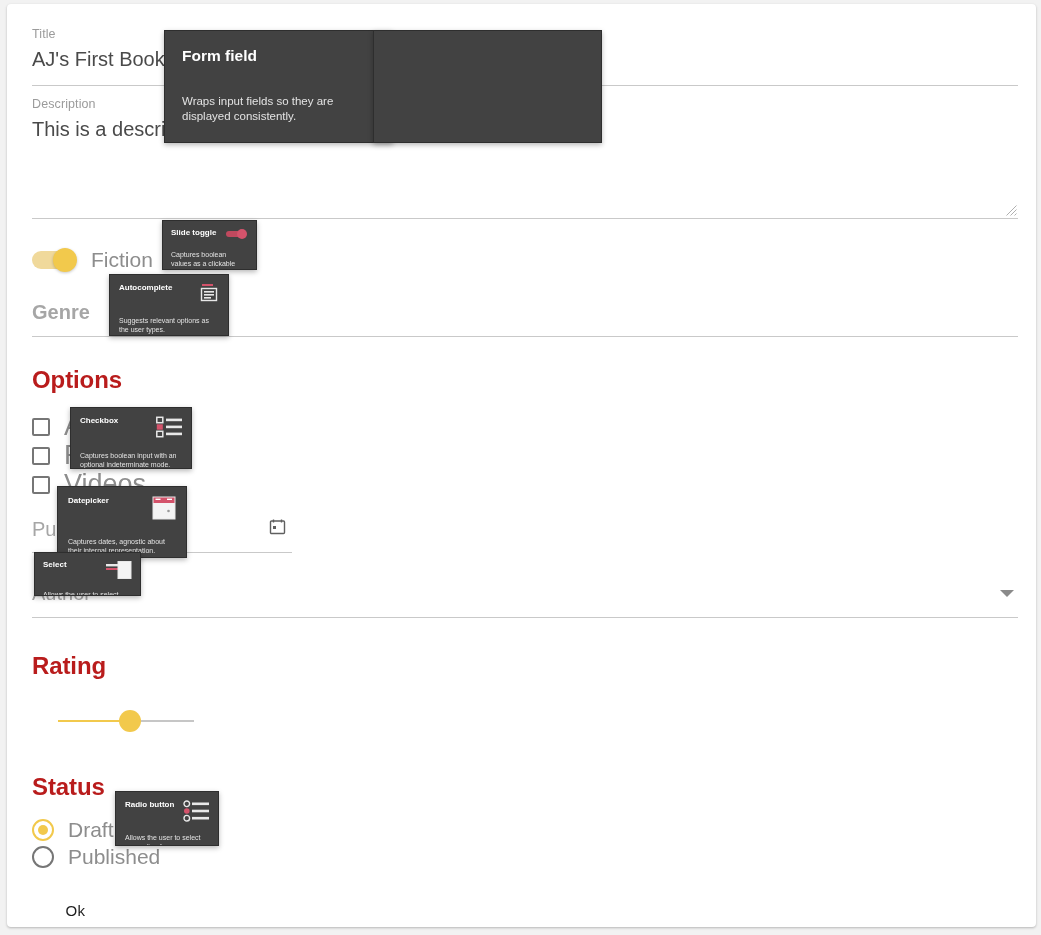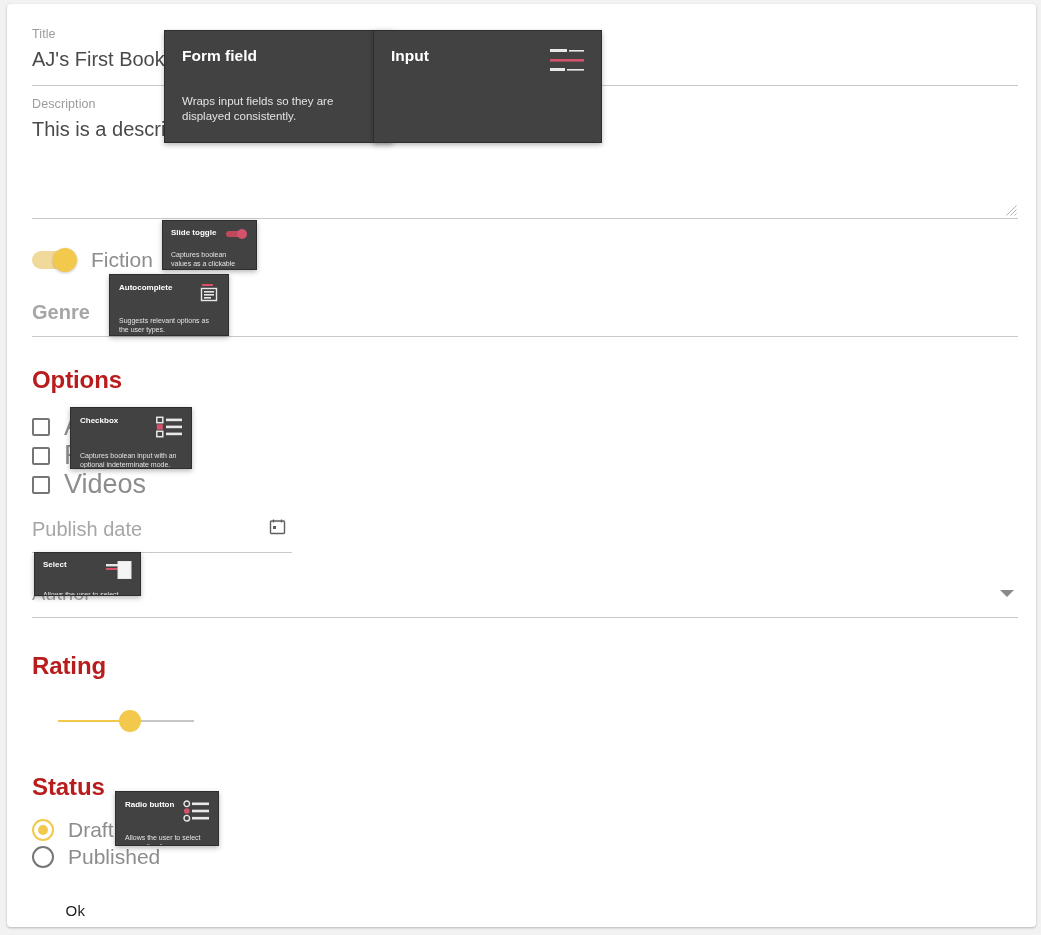--- a/index.html
+++ b/index.html
@@ -356,32 +356,20 @@
     </div>
 
     <div class="tip big" id="tip-formfield">
       <div class="tip-head">
         <div class="tip-title">Form field</div>
       </div>
       <div class="tip-desc">Wraps input fields so they are displayed consistently.</div>
     </div>
 
     <div class="tip big" id="tip-input">
-      <div class="tip-head">
-        <div class="tip-title">Input</div>
-        <span class="tip-icon">
-          <svg width="34" height="30" viewBox="0 0 34 30">
-            <rect x="0" y="2" width="17" height="3" fill="#e8e8e8"></rect>
-            <rect x="19" y="3" width="15" height="1.6" fill="#e8e8e8"></rect>
-            <rect x="0" y="12" width="34" height="2.6" fill="#d4536b"></rect>
-            <rect x="0" y="21" width="15" height="3" fill="#e8e8e8"></rect>
-            <rect x="17" y="22" width="17" height="1.6" fill="#e8e8e8"></rect>
-          </svg>
-        </span>
-      </div>
     </div>
 
     <div class="tip sm" id="tip-toggle">
       <div class="tip-head">
         <div class="tip-title">Slide toggle</div>
         <span class="tip-icon">
           <svg width="22" height="11" viewBox="0 0 22 11">
             <rect x="0" y="3" width="20" height="6" rx="3" fill="#c0495e"></rect>
             <circle cx="16" cy="6" r="5" fill="#d4536b"></circle>
           </svg>
@@ -416,20 +404,36 @@
             <rect x="0.8" y="15.3" width="6" height="5.4" fill="none" stroke="#e8e8e8" stroke-width="1.5"></rect>
             <rect x="10" y="2.6" width="16" height="2.6" fill="#e8e8e8"></rect>
             <rect x="10" y="9.6" width="16" height="2.6" fill="#e8e8e8"></rect>
             <rect x="10" y="16.6" width="16" height="2.6" fill="#e8e8e8"></rect>
           </svg>
         </span>
       </div>
       <div class="tip-desc">Captures boolean input with an optional indeterminate mode.</div>
     </div>
 
+    <div class="tip sm" id="tip-datepicker">
+      <div class="tip-head">
+        <div class="tip-title">Datepicker</div>
+        <span class="tip-icon">
+          <svg width="24" height="24" viewBox="0 0 24 24">
+            <rect x="1" y="1" width="22" height="6" fill="#d4536b"></rect>
+            <rect x="1" y="7" width="22" height="16" fill="#f4f4f4"></rect>
+            <rect x="1" y="1" width="22" height="22" fill="none" stroke="#e8e8e8" stroke-width="1"></rect>
+            <rect x="3.5" y="2.6" width="5" height="1.4" fill="#ffffff"></rect>
+            <rect x="15" y="2.6" width="5" height="1.4" fill="#ffffff"></rect>
+            <circle cx="16.5" cy="15" r="1.3" fill="#9a9a9a"></circle>
+          </svg>
+        </span>
+      </div>
+      <div class="tip-desc">Captures dates, agnostic about their internal representation.</div>
+    </div>
 
     <div class="tip sm" id="tip-select">
       <div class="tip-head">
         <div class="tip-title">Select</div>
         <span class="tip-icon">
           <svg width="26" height="20" viewBox="0 0 26 20">
             <rect x="0" y="4" width="16" height="2.4" fill="#e8e8e8"></rect>
             <rect x="0" y="8" width="16" height="2" fill="#d4536b"></rect>
             <rect x="12" y="1.5" width="13" height="17" fill="#f4f4f4" stroke="#e8e8e8" stroke-width="1"></rect>
           </svg>

